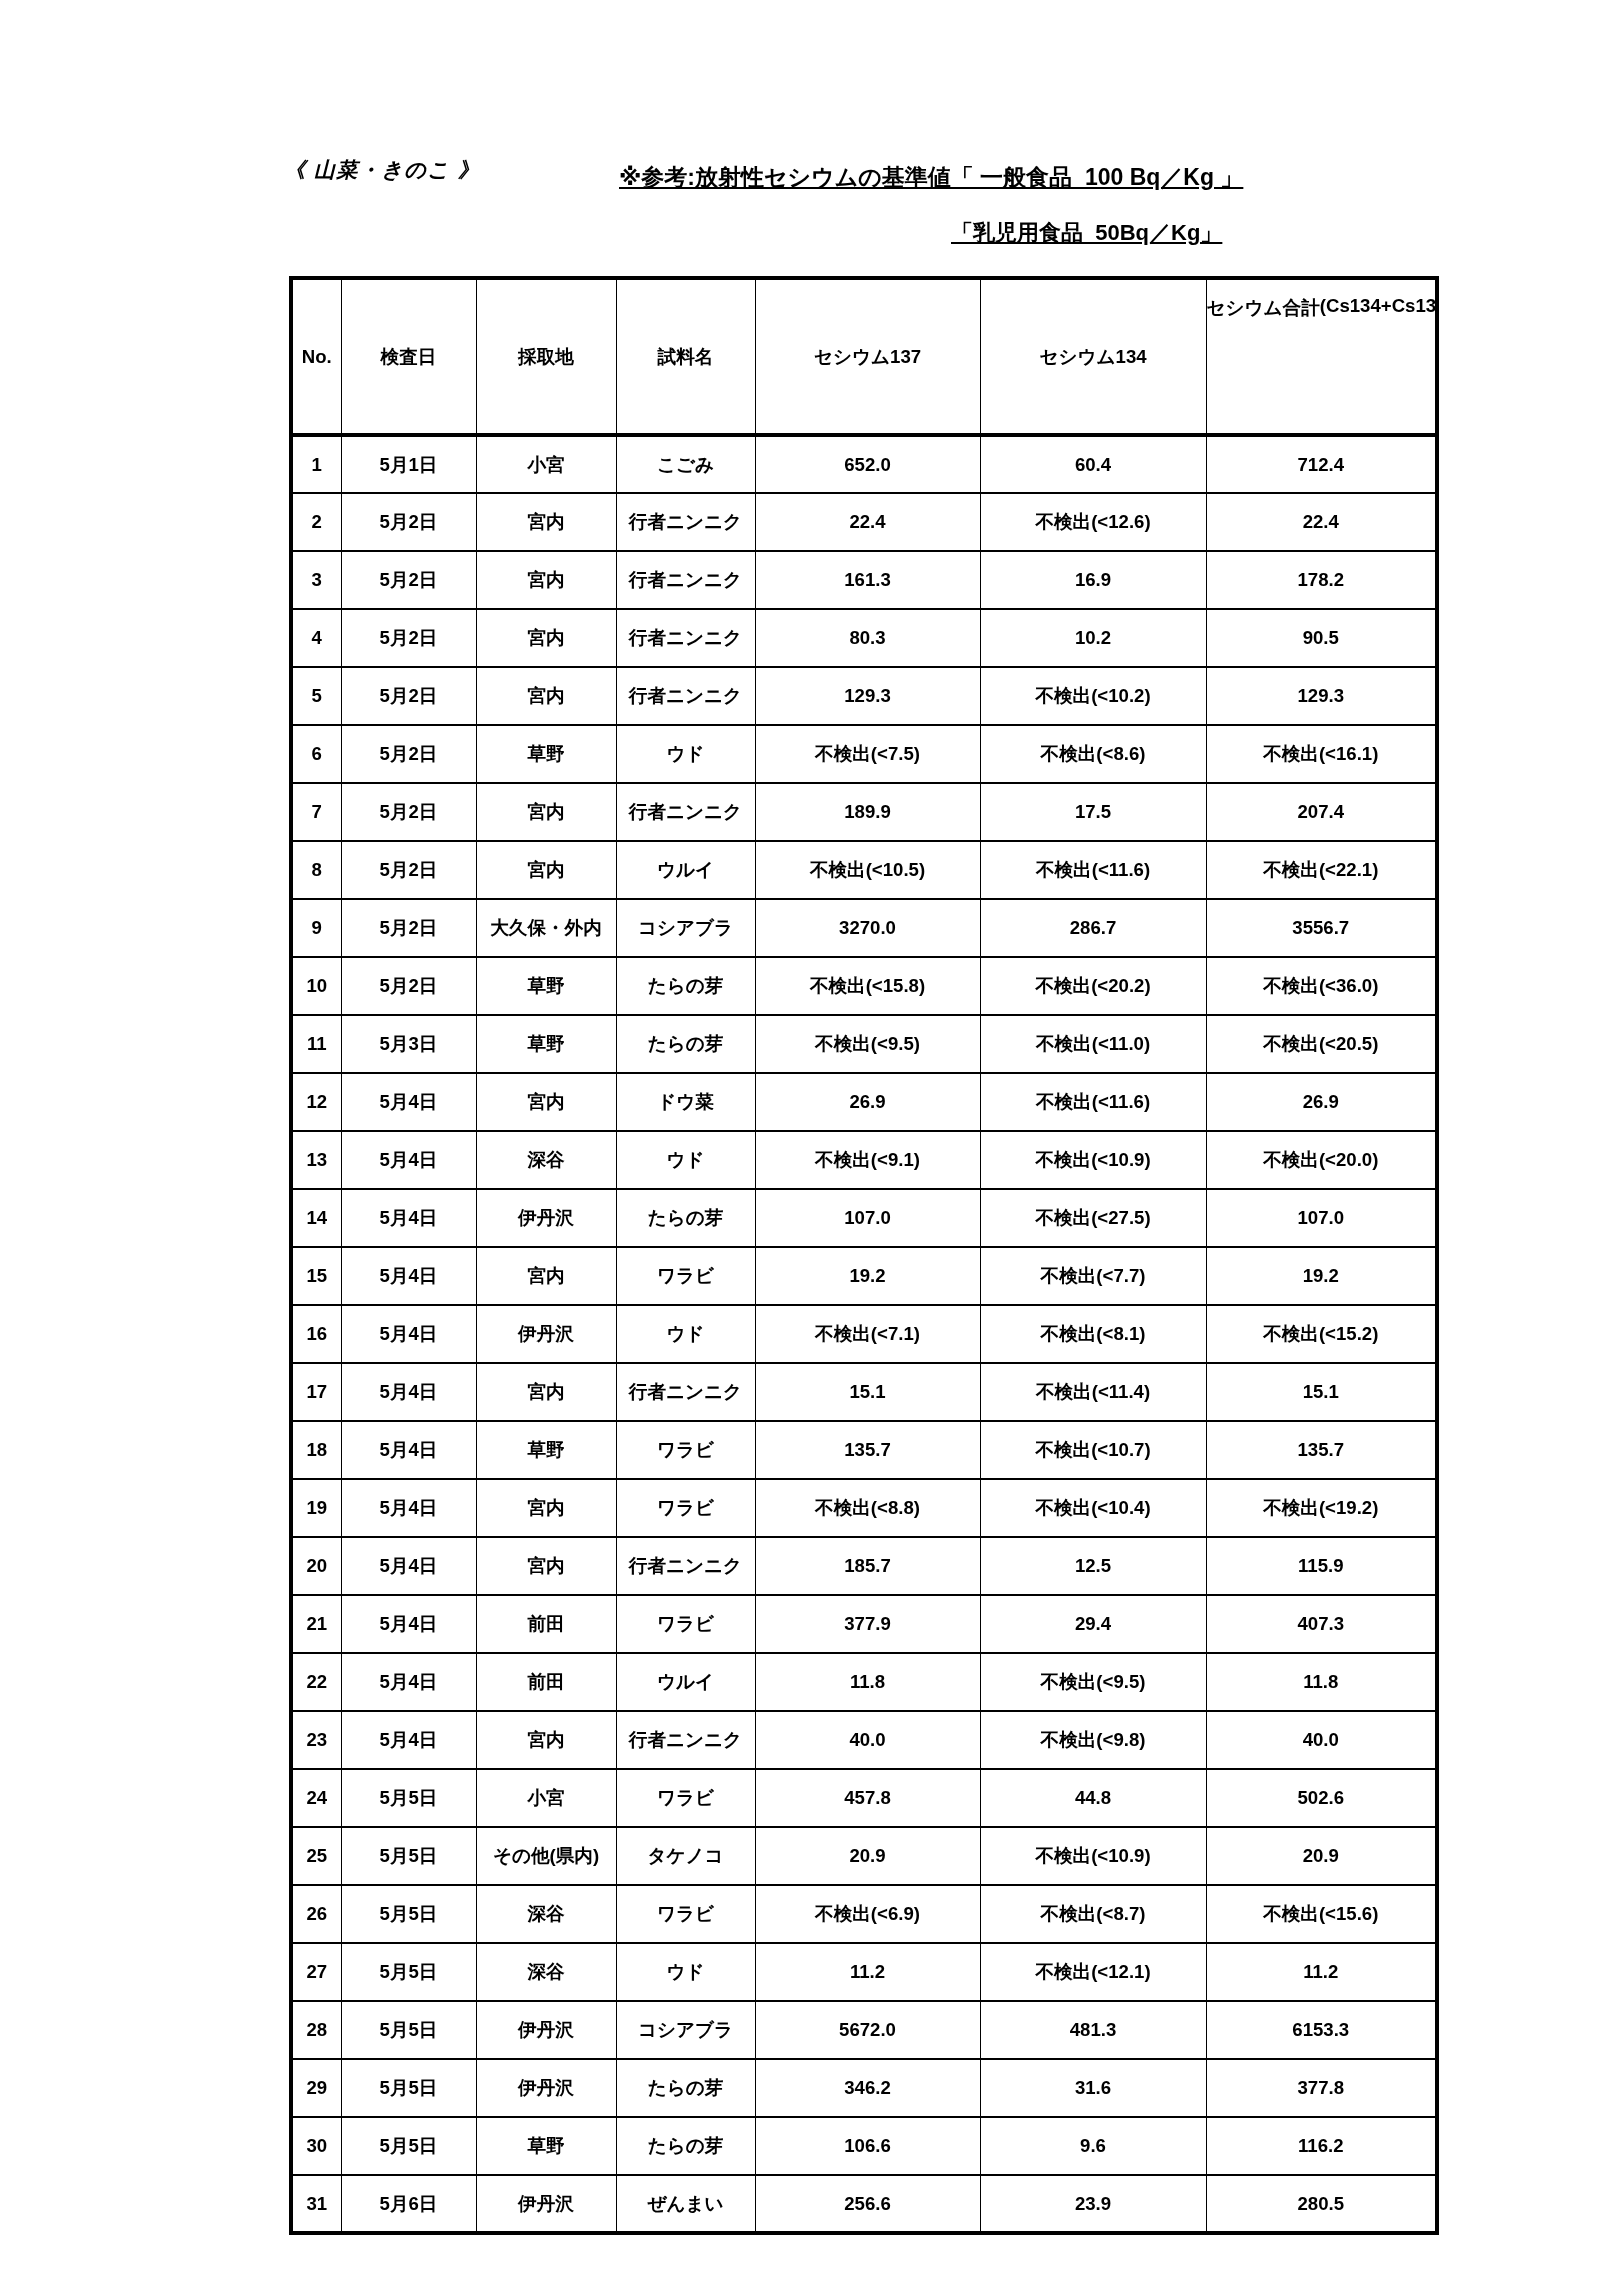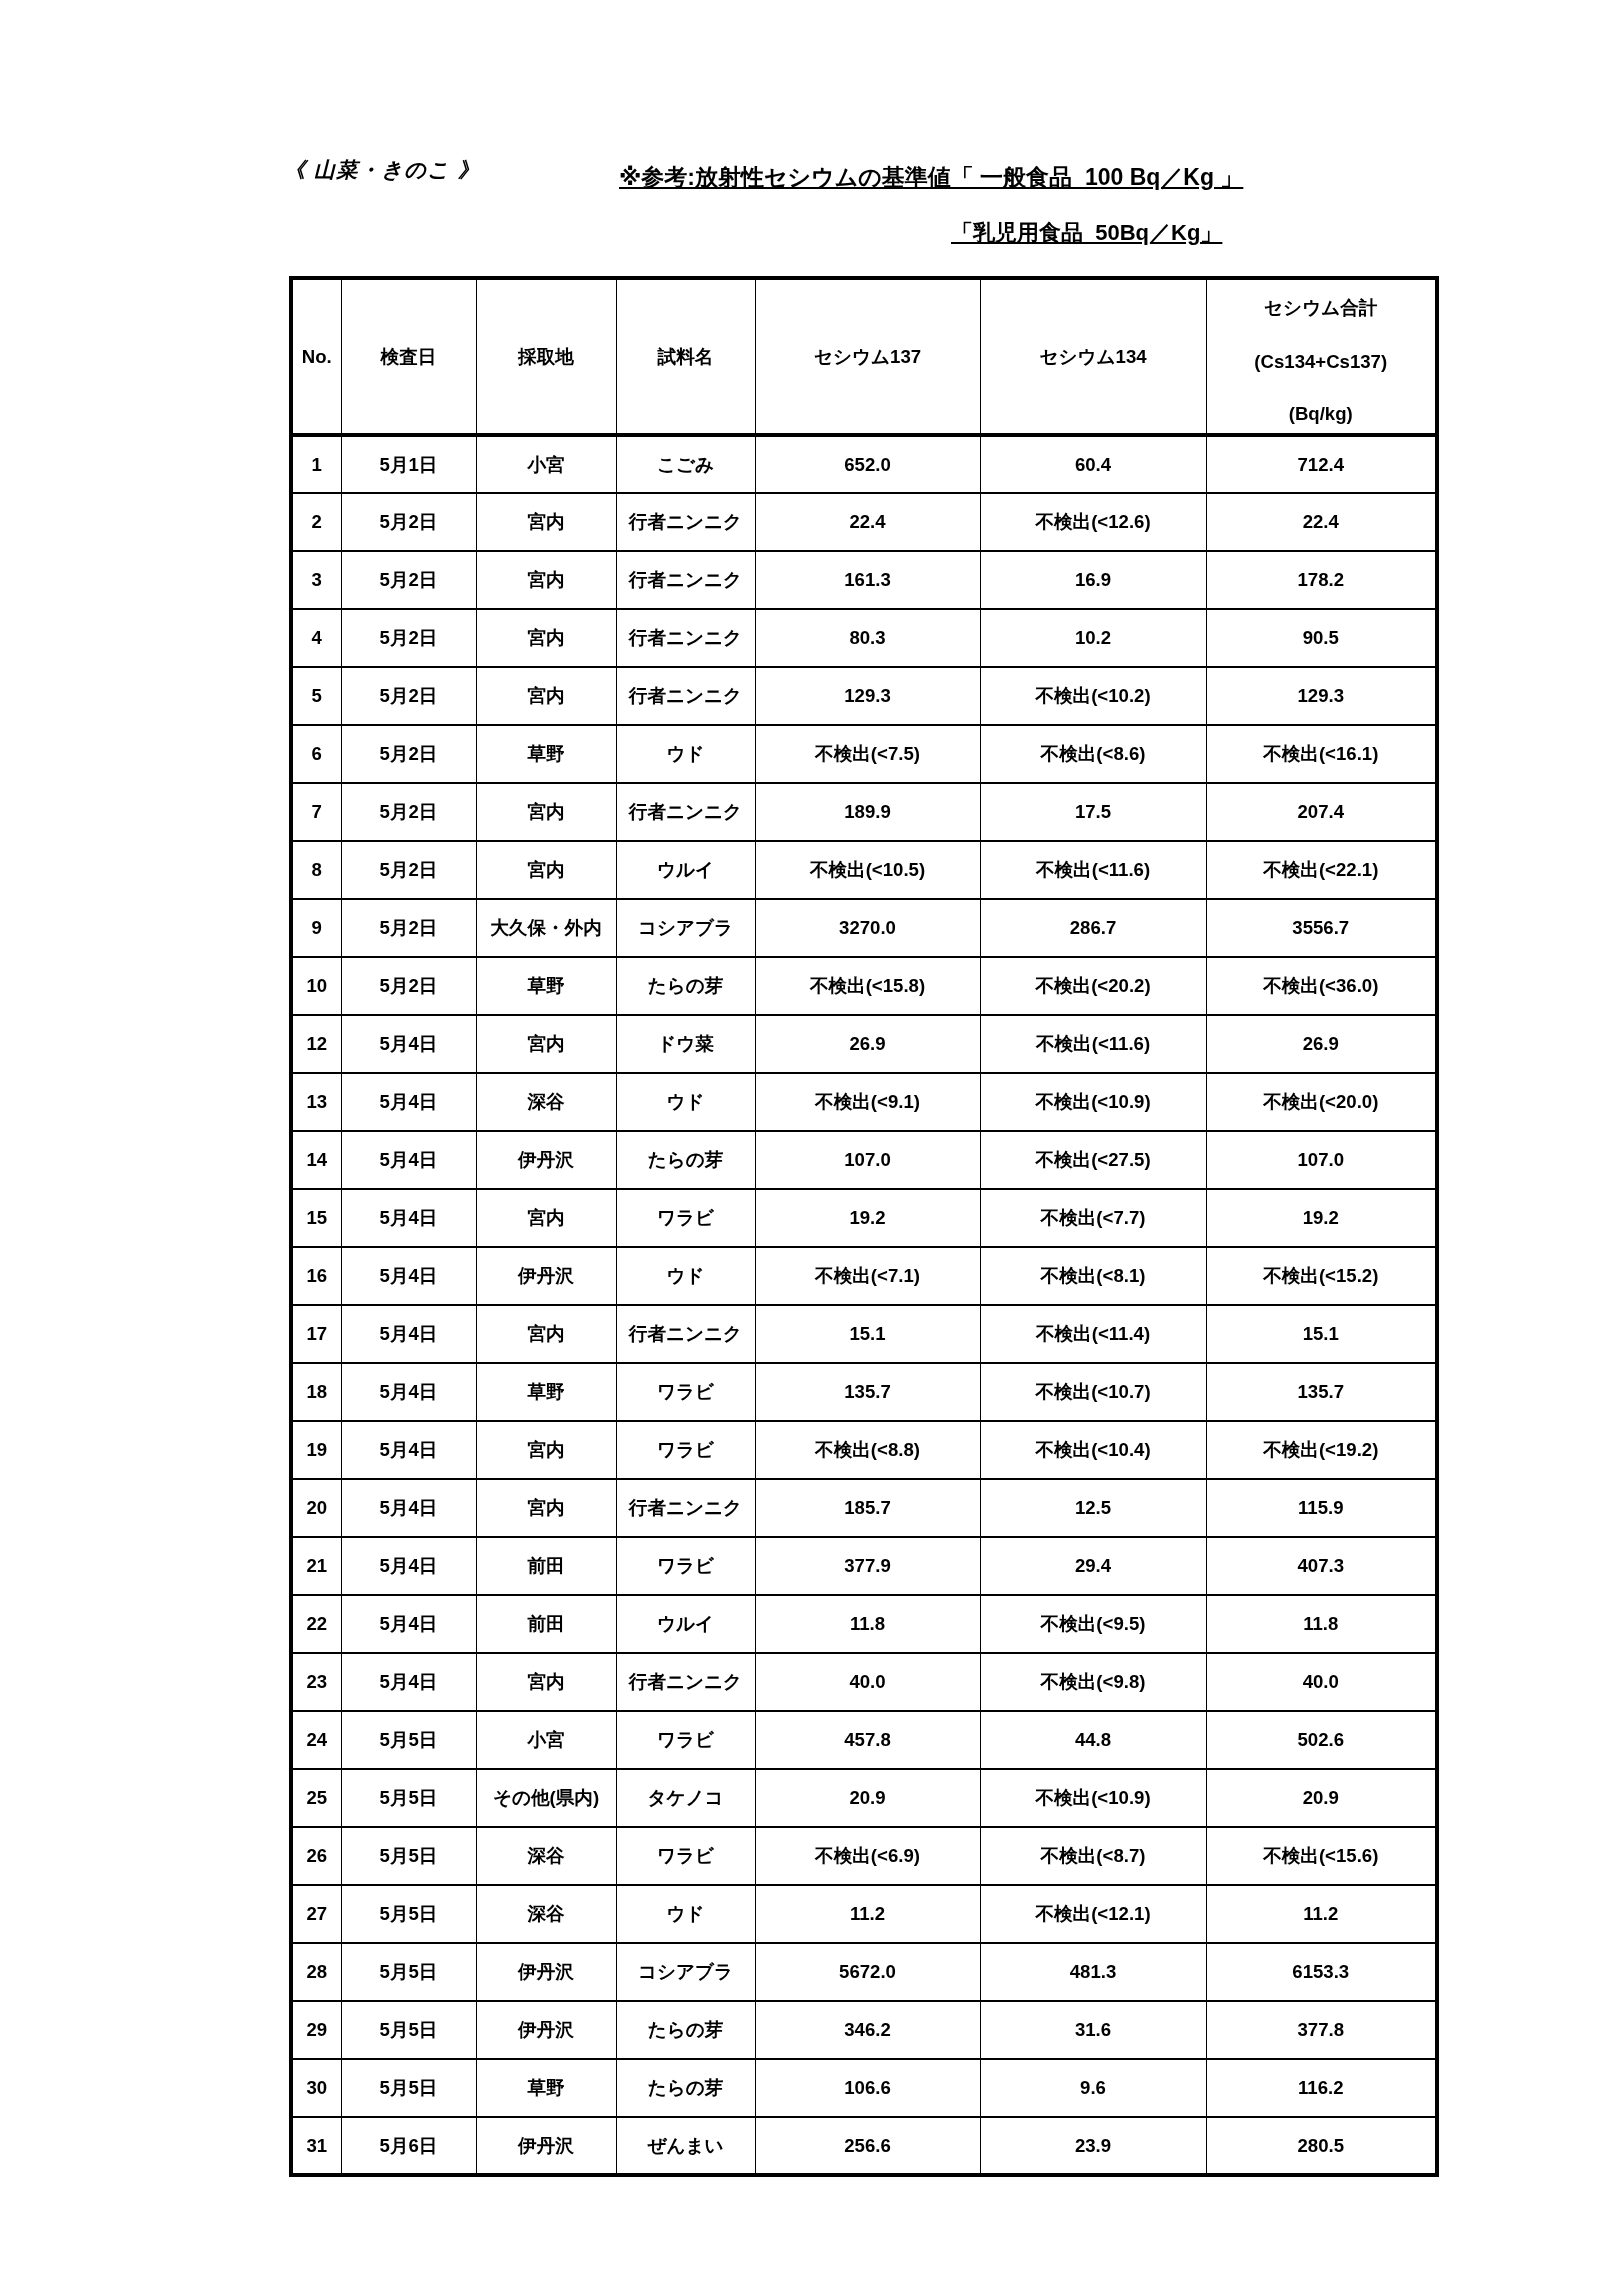--- a/index.html
+++ b/index.html
@@ -65,21 +65,21 @@
   }
   table.results thead th {
     height: 152px;
     border-bottom: 4.9px solid #000;
   }
   table.results tbody tr {
     height: 58px;
   }
   .total-head-inner {
     display: flex;
-    flex-direction: column;
+    flex-direction: row;
     justify-content: space-between;
     height: 130px;
     padding: 14.7px 0 8.8px 0;
     box-sizing: content-box;
   }
 </style>
 </head>
 <body>
 
 <div class="page-title">《 山菜・きのこ 》</div>
@@ -198,20 +198,29 @@
       <tr>
         <td>10</td>
         <td>5月2日</td>
         <td>草野</td>
         <td>たらの芽</td>
         <td>不検出(&lt;15.8)</td>
         <td>不検出(&lt;20.2)</td>
         <td>不検出(&lt;36.0)</td>
       </tr>
       <tr>
+        <td>11</td>
+        <td>5月3日</td>
+        <td>草野</td>
+        <td>たらの芽</td>
+        <td>不検出(&lt;9.5)</td>
+        <td>不検出(&lt;11.0)</td>
+        <td>不検出(&lt;20.5)</td>
+      </tr>
+      <tr>
         <td>12</td>
         <td>5月4日</td>
         <td>宮内</td>
         <td>ドウ菜</td>
         <td>26.9</td>
         <td>不検出(&lt;11.6)</td>
         <td>26.9</td>
       </tr>
       <tr>
         <td>13</td>

